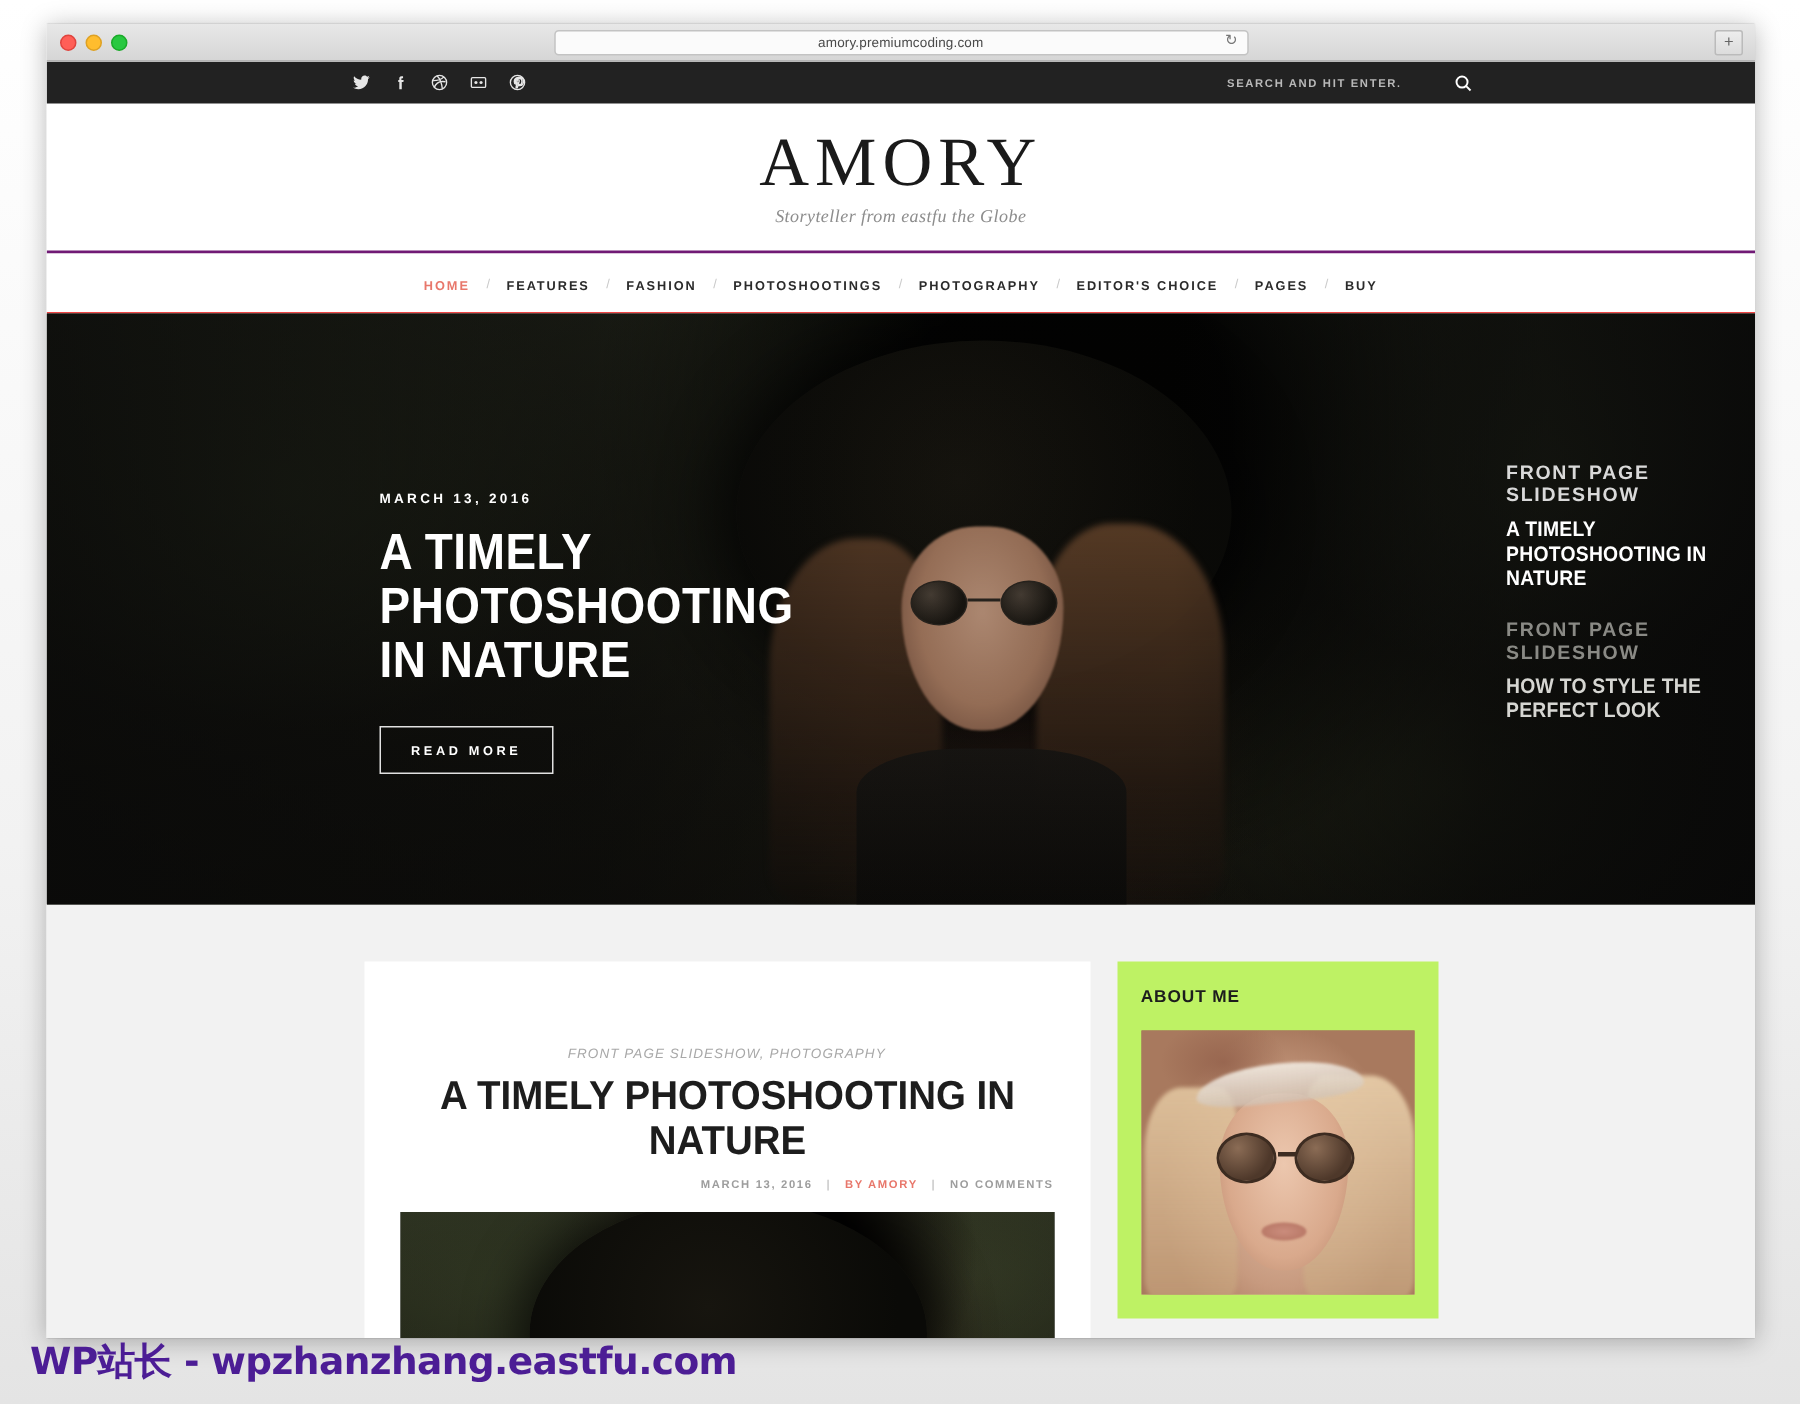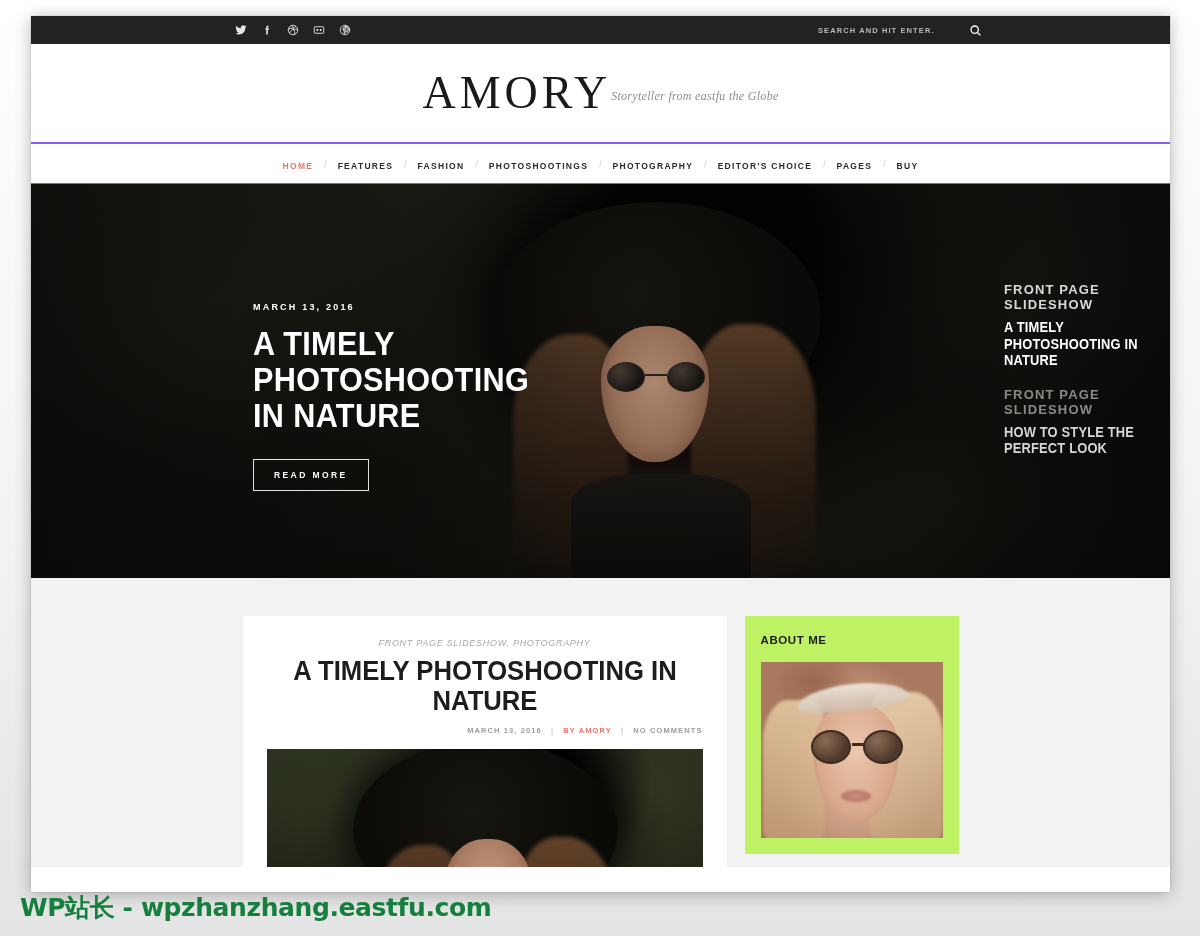--- a/index.html
+++ b/index.html
@@ -140,24 +140,24 @@
   .search-btn {
     background: transparent; border: none; padding: 0;
     color: #ffffff; display: flex; align-items: center;
   }
 
   
   .logo-header {
     height: 100px;
     background: #fff;
     display: flex;
-    flex-direction: row;
+    flex-direction: column;
     align-items: center;
     justify-content: center;
-    border-bottom: 2px solid #8b5cf6;
+    border-bottom: 2px solid #701a75;
   }
   .logo-title {
     font-family: "Liberation Serif", serif;
     font-size: 46px;
     letter-spacing: 4px;
     color: #1a1a1a;
     line-height: 1;
     font-weight: normal;
   }
   .logo-tagline {
@@ -382,20 +382,21 @@
     padding: 22px 24px 0;
   }
   .post-cats {
     text-align: center;
     font-family: "Liberation Sans Narrow", "Liberation Sans", sans-serif;
     font-size: 9px;
     font-style: italic;
     letter-spacing: 0.7px;
     color: #a8a8a8;
     text-transform: uppercase;
+    margin-top: 34px;
   }
   .post-title {
     text-align: center;
     font-family: "Liberation Sans Narrow", "Liberation Sans", sans-serif;
     font-size: 27px;
     font-weight: bold;
     letter-spacing: 0px;
     color: #1d1d1d;
     text-transform: uppercase;
     margin-top: 9px;
@@ -552,30 +553,44 @@
     filter: blur(0.8px);
   }
 
   
   .watermark {
     position: absolute;
     left: 20px;
     bottom: 12px;
     font-size: 25px;
     font-weight: bold;
-    color: #15803d;
+    color: #4c1d95;
     letter-spacing: -0.4px;
     font-family: "DejaVu Sans", "Liberation Sans", sans-serif;
   }
 </style>
 </head>
 <body>
 
 <div class="browser-window">
 
+  <div class="browser-chrome">
+    <div class="traffic-lights">
+      <span class="dot dot-red"></span>
+      <span class="dot dot-yellow"></span>
+      <span class="dot dot-green"></span>
+    </div>
+
+    <div class="url-bar">
+      <span class="url-text">amory.premiumcoding.com</span>
+      <span class="reload-icon">↻</span>
+    </div>
+
+    <div class="newtab-btn">+</div>
+  </div>
 
   <div class="viewport">
 
     <div class="topbar">
       <div class="social-list">
         <a class="social-ico">
           <svg width="12" height="12" viewBox="0 0 24 24" fill="currentColor">
               <path d="M23 4.9c-.8.4-1.7.6-2.6.8 1-.6 1.7-1.5 2-2.6-.9.5-1.9.9-2.9 1.1-.8-.9-2-1.5-3.3-1.5-2.5 0-4.6 2-4.6 4.6 0 .4 0 .7.1 1-3.8-.2-7.2-2-9.5-4.8-.4.7-.6 1.5-.6 2.3 0 1.6.8 3 2 3.8-.7 0-1.4-.2-2-.5 0 2.2 1.6 4.1 3.7 4.5-.4.1-.8.2-1.2.2-.3 0-.6 0-.9-.1.6 1.8 2.3 3.2 4.3 3.2-1.6 1.2-3.6 2-5.7 2-.4 0-.7 0-1.1-.1 2 1.3 4.4 2.1 7 2.1 8.4 0 13-7 13-13v-.6c.9-.6 1.7-1.4 2.3-2.3z"></path>
             </svg>
         </a>

